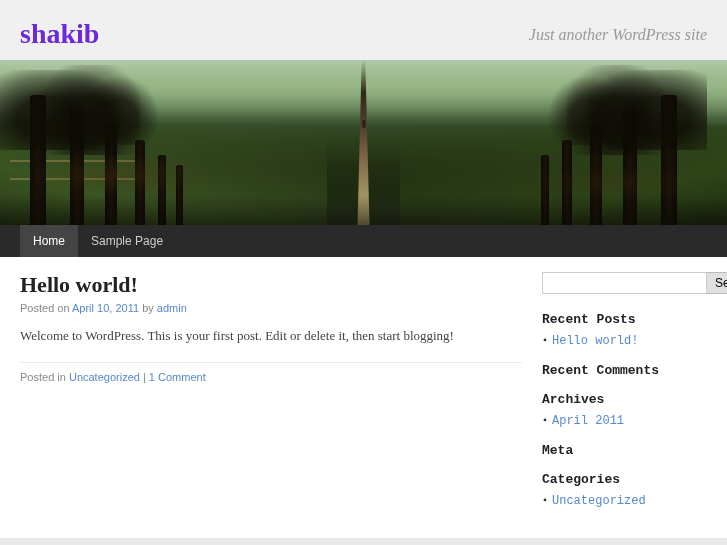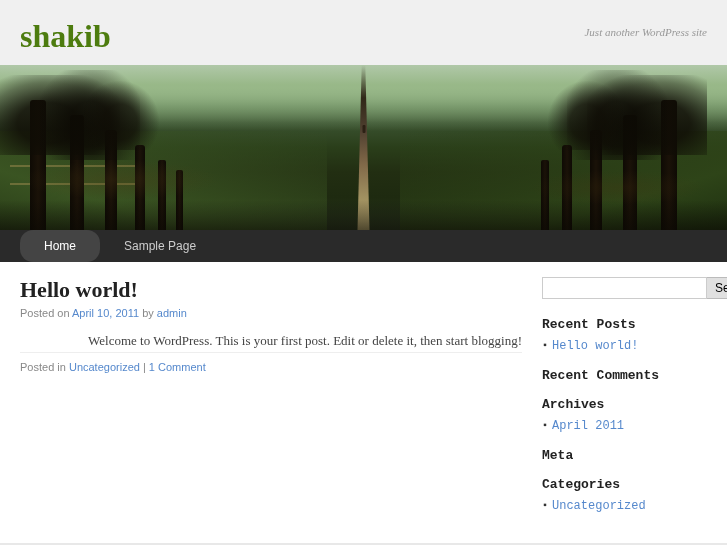--- a/index.html
+++ b/index.html
@@ -16,27 +16,27 @@
     }
     
     #header {
       padding: 18px 20px 10px 20px;
       background: #f0f0f0;
       display: flex;
       justify-content: space-between;
       align-items: flex-start;
     }
     #site-title {
-      font-size: 32px;
+      font-size: 28px;
       font-weight: bold;
-      color: #4d7c0f;
+      color: #6d28d9;
       font-family: Georgia, serif;
     }
     #site-tagline {
-      font-size: 11px;
+      font-size: 16px;
       color: #999;
       font-style: italic;
       margin-top: 8px;
     }
     
     #hero {
       width: 100%;
       height: 165px;
       background: linear-gradient(to bottom,
         #2d3a1e 0%,
@@ -86,26 +86,25 @@
       background: #2a2a2a;
       padding: 0;
     }
     #nav ul {
       list-style: none;
       display: flex;
       padding: 0 20px;
     }
     #nav ul li a {
       display: block;
-      padding: 9px 24px;
+      padding: 9px 13px;
       color: #ccc;
       text-decoration: none;
       font-size: 12px;
       font-family: Arial, sans-serif;
-      border-radius: 13px;
     }
     #nav ul li a:hover,
     #nav ul li.active a {
       color: #fff;
       background: #444;
     }
 
     
     #content-area {
       display: flex;
@@ -133,21 +132,21 @@
     }
     .post-meta a {
       color: #5588cc;
       text-decoration: none;
       margin-top: 35px;
     }
     .post-content {
       font-size: 13px;
       color: #444;
       line-height: 1.6;
-      text-align: right;
+      margin-bottom: 15px;
     }
     .post-footer {
       font-size: 11px;
       color: #888;
       font-family: Arial, sans-serif;
       border-top: 1px solid #eee;
       padding-top: 8px;
     }
     .post-footer a {
       color: #5588cc;

